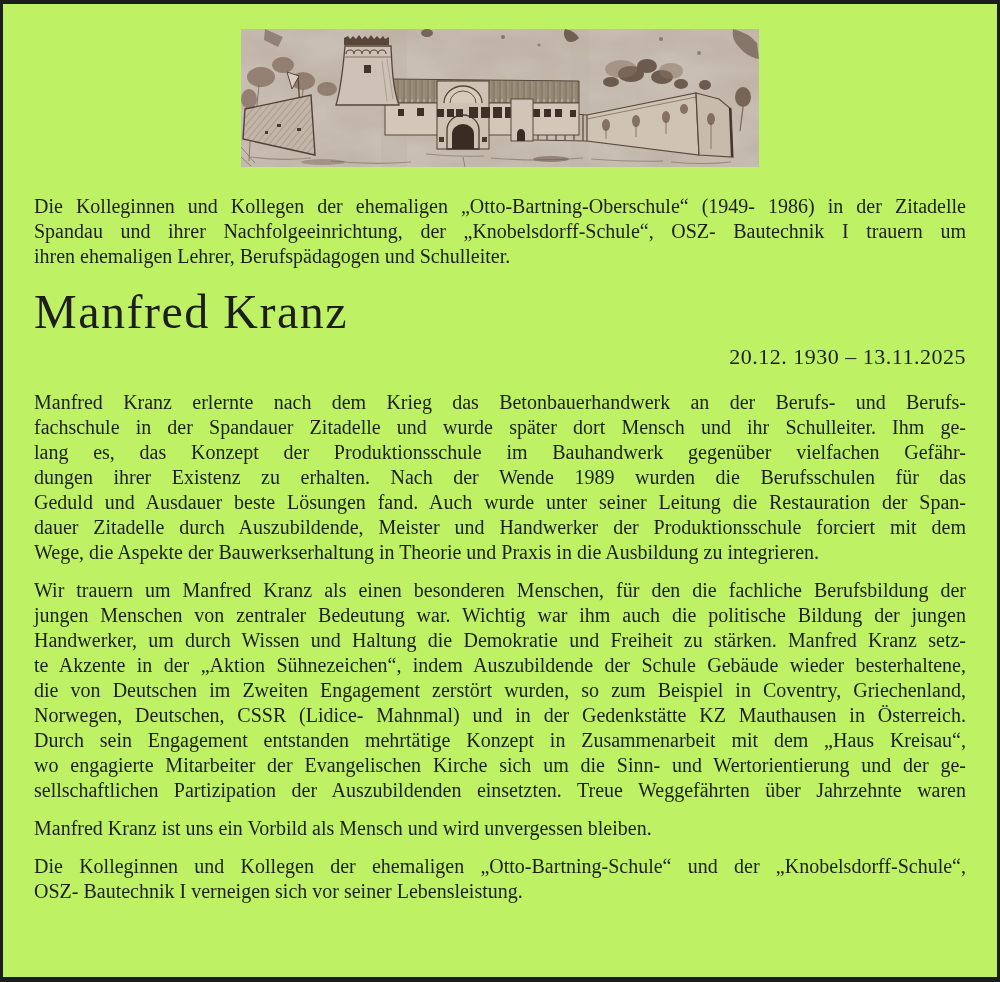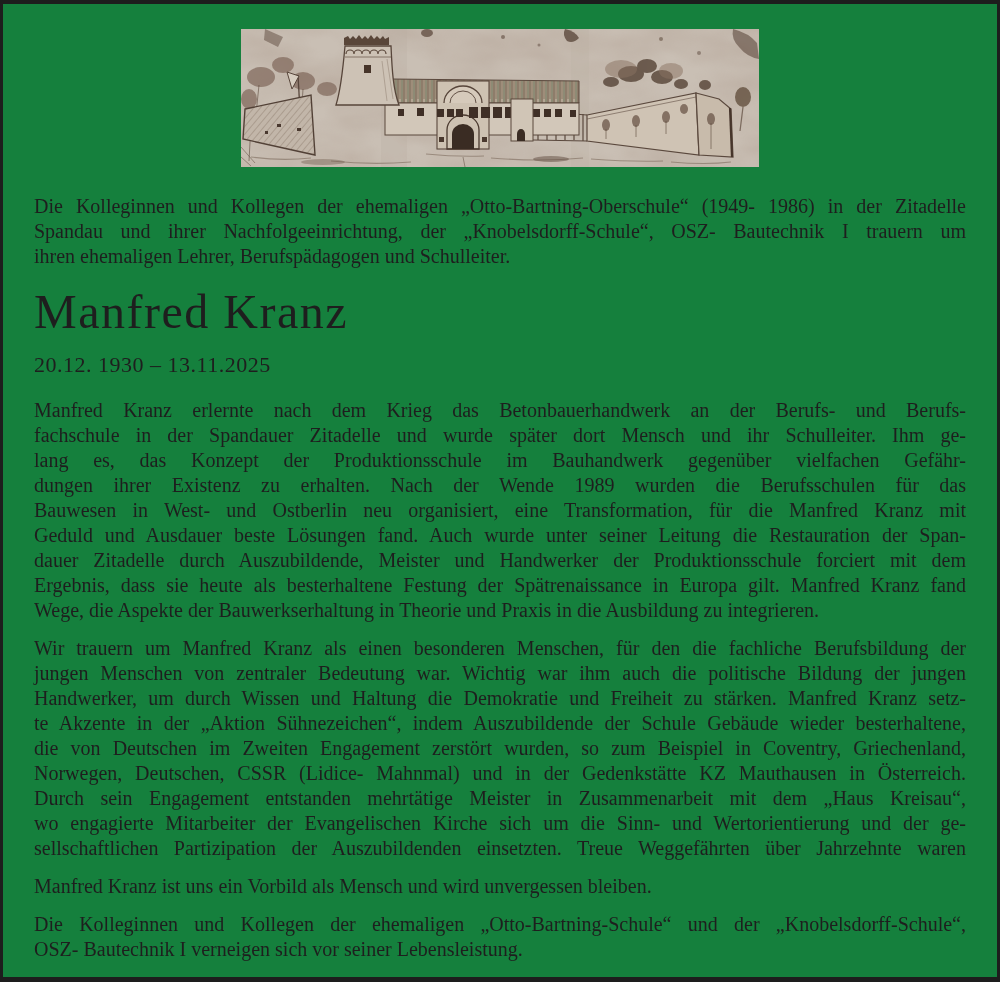--- a/index.html
+++ b/index.html
@@ -4,21 +4,21 @@
 <style>
   :root{
     --paper:#c9bfb4;
     --ink:#54423a;
   }
   html,body{margin:0;padding:0;background:#ffffff;}
   .sheet{
     position:relative;
     width:1000px;height:982px;
     box-sizing:border-box;
-    background:#15803d;
+    background:#bef264;
     border:3px solid #1d1d1d;
     border-top-width:4px;
     border-bottom-width:5px;
     overflow:hidden;
     font-family:"Liberation Serif", serif;
     color:#1e1e1e;
   }
   .artwork{
     width:518px;height:138px;
     margin:25px auto 0;
@@ -29,24 +29,24 @@
   .intro{margin-top:27px;}
   .line{text-align:justify;text-align-last:justify;}
   .line.last{text-align-last:left;}
   .title{
     margin:15px 0 0;
     font-size:48px;line-height:55px;
     font-weight:normal;
     letter-spacing:1.5px;
   }
   .dates{
-    margin-top:12px;
+    margin-top:4px;
     font-size:22px;line-height:27px;
     letter-spacing:0.5px;
-    text-align:left;
+    text-align:right;
   }
   .bodytext{margin-top:20px;}
   .bodytext .para{margin-top:13px;}
 </style>
 </head>
 <body>
 
 <div class="sheet">
 
   <div class="artwork">
@@ -222,34 +222,32 @@
     <h1 class="title">Manfred Kranz</h1>
 
     <div class="dates">20.12. 1930 – 13.11.2025</div>
 
     <div class="bodytext">
         <div class="para">
           <div class="line">Manfred Kranz erlernte nach dem Krieg das Betonbauerhandwerk an der Berufs- und Berufs-</div>
           <div class="line">fachschule in der Spandauer Zitadelle und wurde später dort Mensch und ihr Schulleiter. Ihm ge-</div>
           <div class="line">lang es, das Konzept der Produktionsschule im Bauhandwerk gegenüber vielfachen Gefähr-</div>
           <div class="line">dungen ihrer Existenz zu erhalten. Nach der Wende 1989 wurden die Berufsschulen für das</div>
-          <div class="line">Bauwesen in West- und Ostberlin neu organisiert, eine Transformation, für die Manfred Kranz mit</div>
           <div class="line">Geduld und Ausdauer beste Lösungen fand. Auch wurde unter seiner Leitung die Restauration der Span-</div>
           <div class="line">dauer Zitadelle durch Auszubildende, Meister und Handwerker der Produktionsschule forciert mit dem</div>
-          <div class="line">Ergebnis, dass sie heute als besterhaltene Festung der Spätrenaissance in Europa gilt. Manfred Kranz fand</div>
           <div class="line last">Wege, die Aspekte der Bauwerkserhaltung in Theorie und Praxis in die Ausbildung zu integrieren.</div>
         </div>
         <div class="para">
           <div class="line">Wir trauern um Manfred Kranz als einen besonderen Menschen, für den die fachliche Berufsbildung der</div>
           <div class="line">jungen Menschen von zentraler Bedeutung war. Wichtig war ihm auch die politische Bildung der jungen</div>
           <div class="line">Handwerker, um durch Wissen und Haltung die Demokratie und Freiheit zu stärken. Manfred Kranz setz-</div>
           <div class="line">te Akzente in der „Aktion Sühnezeichen“, indem Auszubildende der Schule Gebäude wieder besterhaltene,</div>
           <div class="line">die von Deutschen im Zweiten Engagement zerstört wurden, so zum Beispiel in Coventry, Griechenland,</div>
           <div class="line">Norwegen, Deutschen, CSSR (Lidice- Mahnmal) und in der Gedenkstätte KZ Mauthausen in Österreich.</div>
-          <div class="line">Durch sein Engagement entstanden mehrtätige Meister in Zusammenarbeit mit dem „Haus Kreisau“,</div>
+          <div class="line">Durch sein Engagement entstanden mehrtätige Konzept in Zusammenarbeit mit dem „Haus Kreisau“,</div>
           <div class="line">wo engagierte Mitarbeiter der Evangelischen Kirche sich um die Sinn- und Wertorientierung und der ge-</div>
           <div class="line">sellschaftlichen Partizipation der Auszubildenden einsetzten. Treue Weggefährten über Jahrzehnte waren</div>
         </div>
         <div class="para">
           <div class="line last">Manfred Kranz ist uns ein Vorbild als Mensch und wird unvergessen bleiben.</div>
         </div>
         <div class="para">
           <div class="line">Die Kolleginnen und Kollegen der ehemaligen „Otto-Bartning-Schule“ und der „Knobelsdorff-Schule“,</div>
           <div class="line last">OSZ- Bautechnik I verneigen sich vor seiner Lebensleistung.</div>
         </div>

